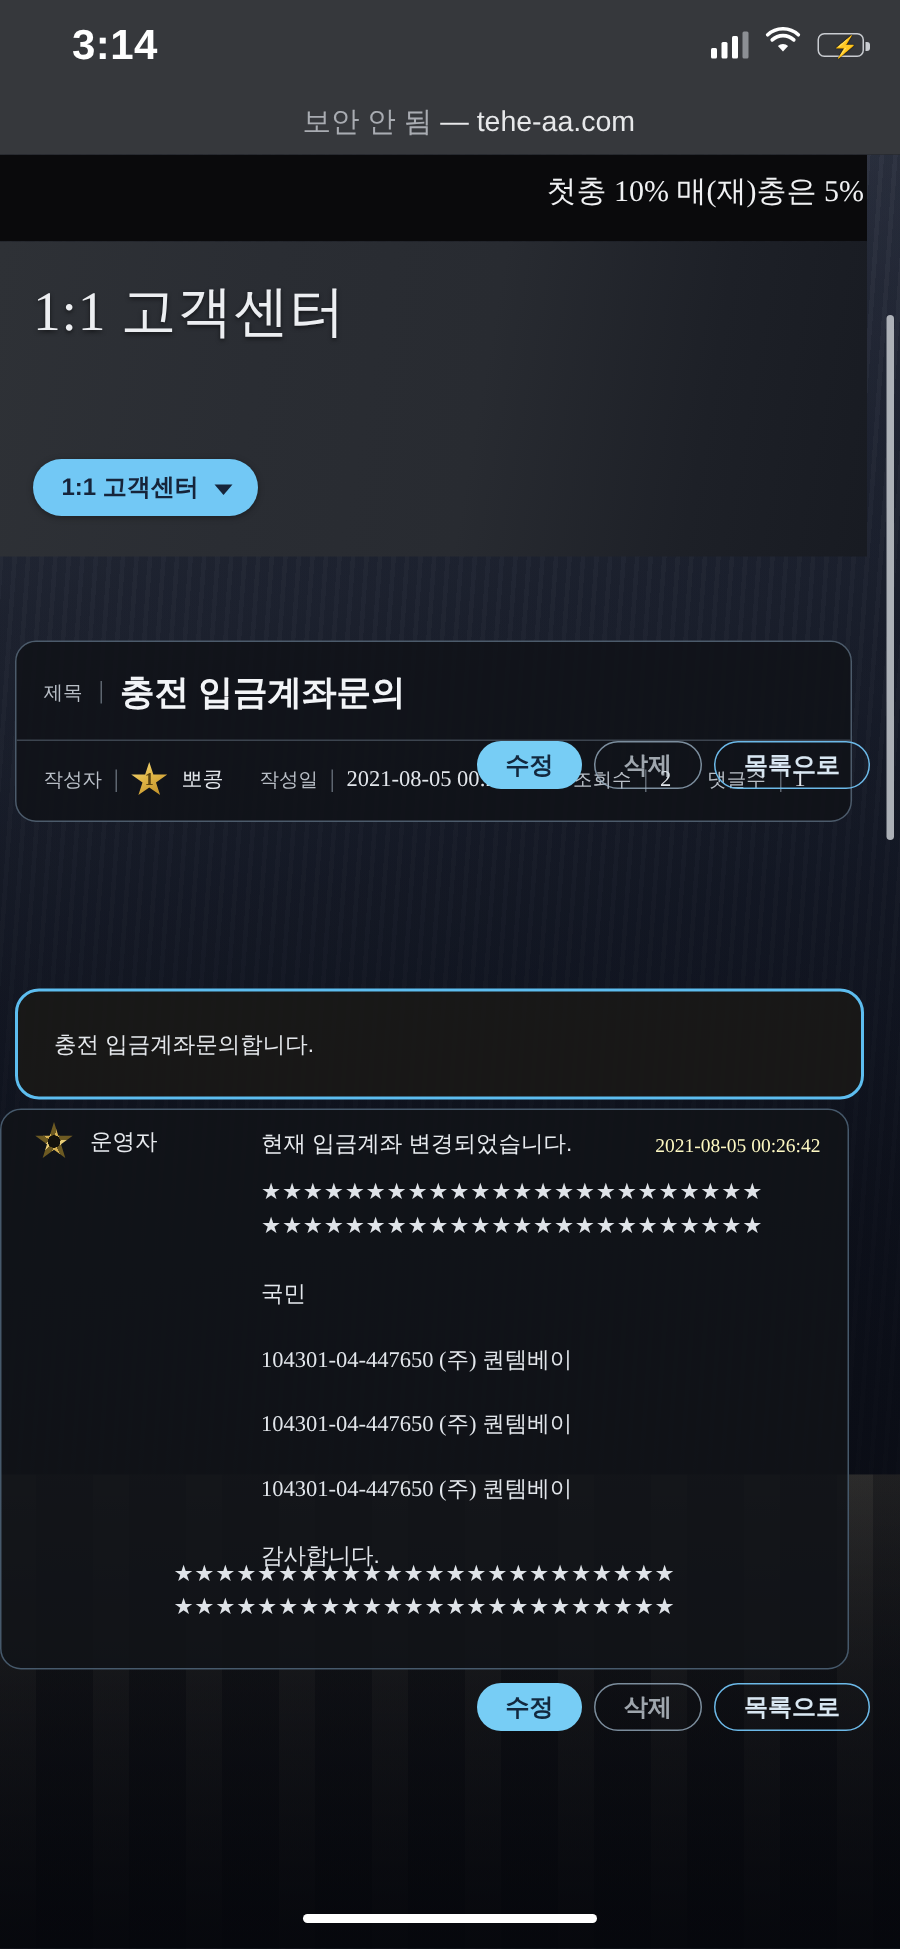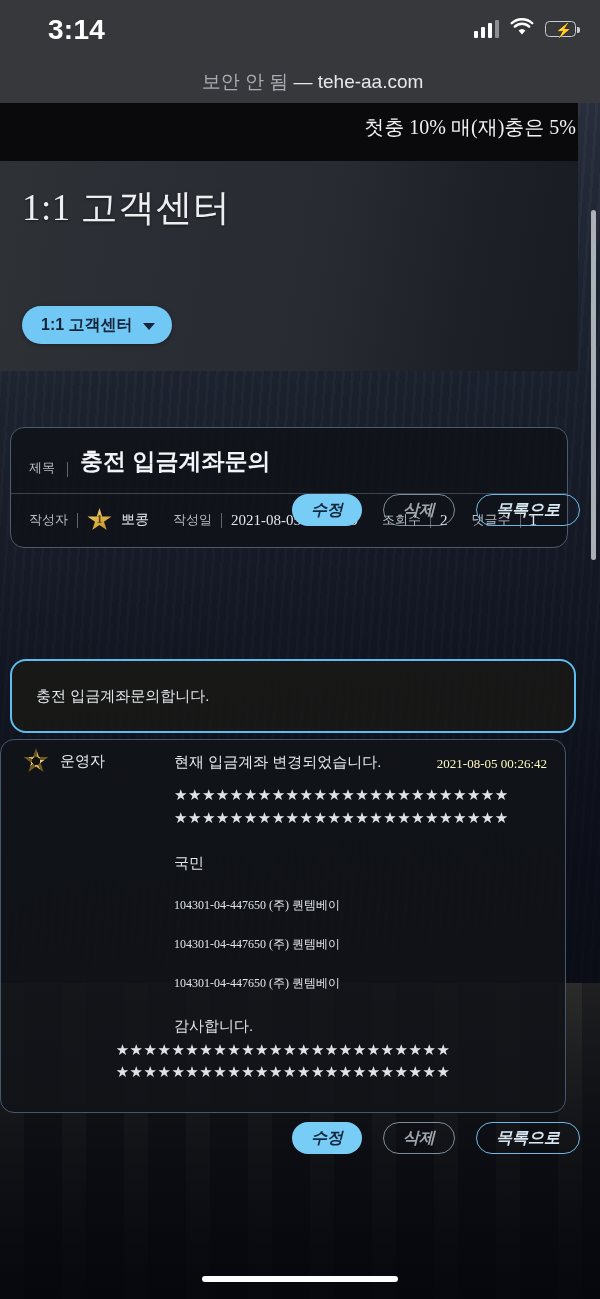--- a/index.html
+++ b/index.html
@@ -122,21 +122,21 @@
     box-shadow:0 1px 4px rgba(0,0,0,.35);
     cursor:pointer;
   }
   #category-pill .lbl{ font-size:16px; font-weight:bold; color:#16243a; }
   #category-pill .chev{
     width:0;height:0;border-left:6px solid transparent;border-right:6px solid transparent;
     border-top:7px solid #16243a; margin-top:2px;
   }
 
   
-  .btnrow{ position:absolute; right:20px; display:flex; gap:21px; z-index:15;font-style:italic; }
+  .btnrow{ position:absolute; right:20px; display:flex; gap:8px; z-index:15; }
   .btn{
     height:32px; padding:0 19px; border-radius:16px;
     display:flex; align-items:center; justify-content:center;
     font-size:16px; font-weight:bold; cursor:pointer; white-space:nowrap;
   }
   .btn-edit{ background:#77cdf5; color:#13283e; }
   .btn-del{
     background:transparent; border:1.6px solid #9fb6c9; color:#cfd8e0; opacity:.75;
   }
   .btn-list{
@@ -146,21 +146,21 @@
   #btnrow-bottom{ top:1019px; }
 
   
   #post-card{
     position:absolute; left:10px; top:324px; width:558px;
     background:rgba(16,18,24,.88);
     border:1px solid #4c5b6b; border-radius:14px;
     z-index:14;
   }
   #post-title-row{
-    display:flex; align-items:flex-end; gap:12px;
+    display:flex; align-items:center; gap:12px;
     padding:18px 18px 16px 18px;
     border-bottom:1px solid #3c444f;
   }
   .fld-label{ font-size:13px; color:#b9bfc7; }
   .divider-v{ width:1px; height:15px; background:#5e6670; }
   #post-title{ font-size:23px; color:#f2f4f7; font-weight:bold; }
   #post-meta{
     display:flex; align-items:center; gap:10px;
     padding:14px 18px 15px 18px; flex-wrap:nowrap;
   }
@@ -227,21 +227,21 @@
   }
   #reply-lines{
     position:absolute; left:173px; top:46px; right:16px;
   }
   .rl{ font-size:15px; color:#e2e6eb; margin-bottom:24px; line-height:1.25; }
   .rl.stars{
     font-size:15px; letter-spacing:.5px; color:#dfe3e8;
     margin-bottom:4px; white-space:nowrap;
   }
   .rl.stars.last{ margin-bottom:26px; }
-  .rl.acct{ font-family:"Liberation Serif", serif; font-size:12px; }
+  .rl.acct{ font-family:"Liberation Serif", serif; font-size:15px; }
   .rl.bank{ margin-bottom:26px; }
   .rl.gap{ margin-bottom:26px; }
   #reply-footer-stars{
     position:absolute; left:0; right:0; bottom:26px; text-align:center;
   }
   #reply-footer-stars .rl.stars{ text-align:center; }
 
   
   #scrollbar{
     position:absolute; right:4px; top:107px; width:5px; height:350px;

